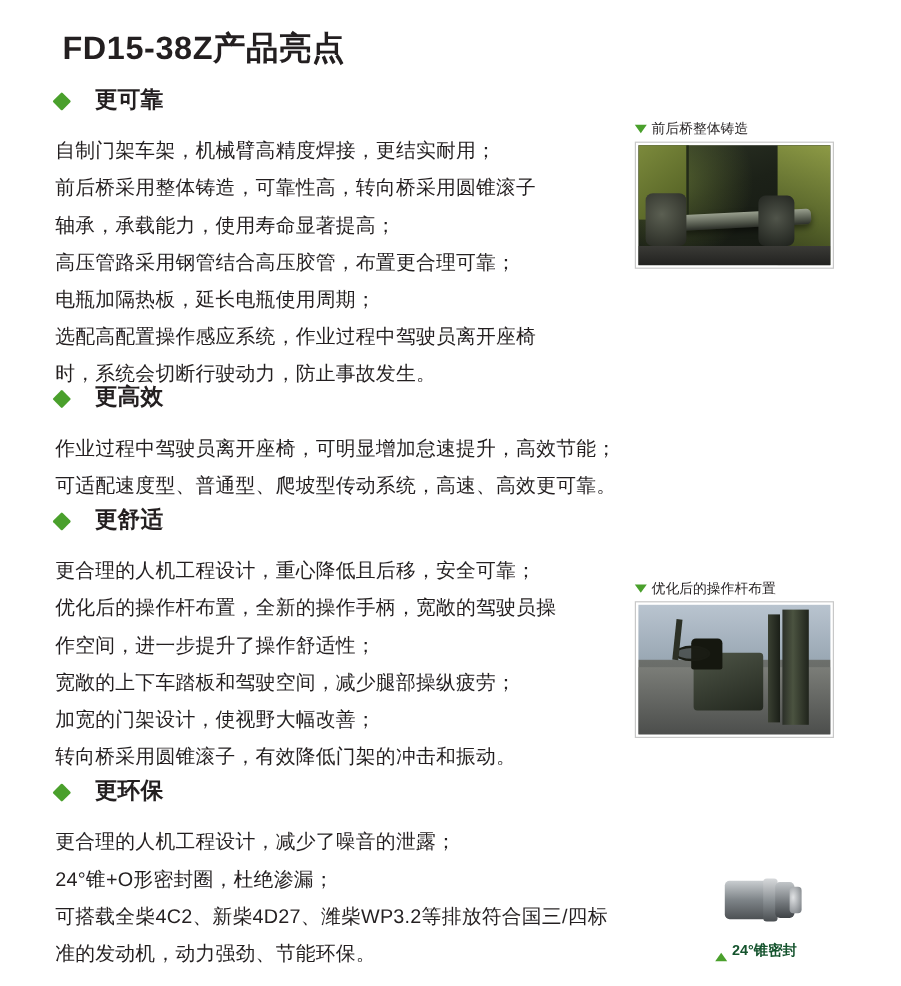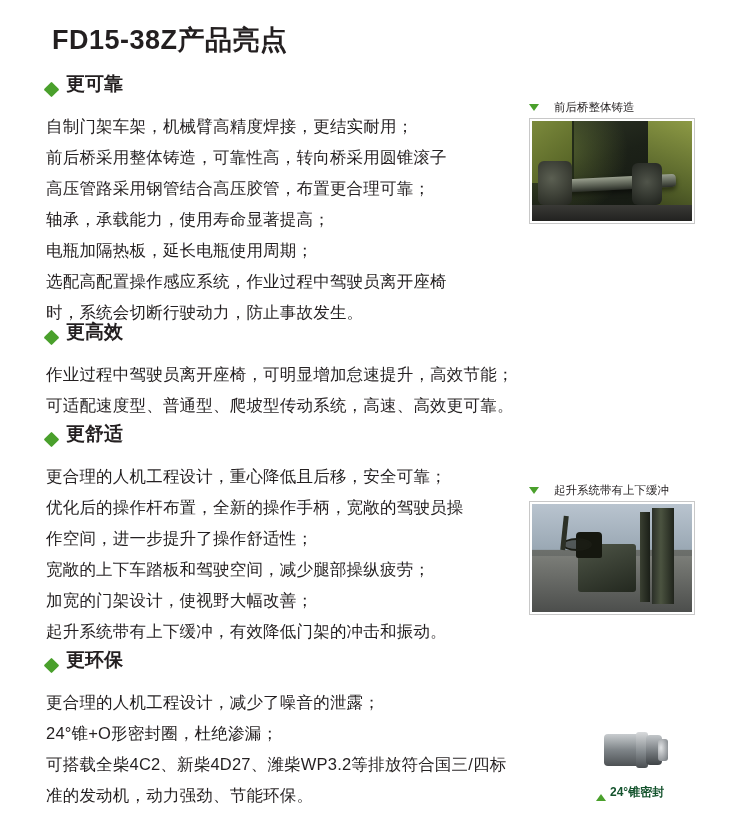--- a/index.html
+++ b/index.html
@@ -32,22 +32,22 @@
     color: #231f20;
     white-space: nowrap;
   }
 
   .section {
     position: absolute;
     left: 46px;
   }
   .section-head {
     display: flex;
-    align-items: flex-end;
-    gap: 9px;
+    align-items: center;
+    gap: 22px;
     margin-bottom: 6px;
   }
   .diamond {
     width: 11px;
     height: 11px;
     background: #4aa02c;
     transform: rotate(45deg);
     border-radius: 1px;
     flex: 0 0 auto;
     display: block;
@@ -69,21 +69,21 @@
     white-space: nowrap;
   }
 
   
   .figure {
     position: absolute;
   }
   .fig-caption {
     display: flex;
     align-items: center;
-    gap: 15px;
+    gap: 4px;
     font-size: 11.5px;
     color: #231f20;
     margin-bottom: 3px;
     white-space: nowrap;
   }
   .tri-down {
     width: 0;
     height: 0;
     border-left: 5px solid transparent;
     border-right: 5px solid transparent;
@@ -268,22 +268,22 @@
   <div class="title">FD15-38Z产品亮点</div>
 
   <div class="section" style="top:74px; width:520px;">
     <div class="section-head">
       <span class="diamond"></span>
       <span class="section-title">更可靠</span>
     </div>
     <div class="body-text">
       <div>自制门架车架，机械臂高精度焊接，更结实耐用；</div>
       <div>前后桥采用整体铸造，可靠性高，转向桥采用圆锥滚子</div>
+      <div>轴承，承载能力，使用寿命显著提高；</div>
       <div>高压管路采用钢管结合高压胶管，布置更合理可靠；</div>
-      <div>轴承，承载能力，使用寿命显著提高；</div>
       <div>电瓶加隔热板，延长电瓶使用周期；</div>
       <div>选配高配置操作感应系统，作业过程中驾驶员离开座椅</div>
       <div>时，系统会切断行驶动力，防止事故发生。</div>
     </div>
   </div>
 
   <div class="section" style="top:322px; width:620px;">
     <div class="section-head">
       <span class="diamond"></span>
       <span class="section-title">更高效</span>
@@ -298,21 +298,21 @@
     <div class="section-head">
       <span class="diamond"></span>
       <span class="section-title">更舒适</span>
     </div>
     <div class="body-text">
       <div>更合理的人机工程设计，重心降低且后移，安全可靠；</div>
       <div>优化后的操作杆布置，全新的操作手柄，宽敞的驾驶员操</div>
       <div>作空间，进一步提升了操作舒适性；</div>
       <div>宽敞的上下车踏板和驾驶空间，减少腿部操纵疲劳；</div>
       <div>加宽的门架设计，使视野大幅改善；</div>
-      <div>起升系统带有上下缓冲，有效降低门架的冲击和振动。</div>
+      <div>转向桥采用圆锥滚子，有效降低门架的冲击和振动。</div>
     </div>
   </div>
 
   <div class="section" style="top:650px; width:580px;">
     <div class="section-head">
       <span class="diamond"></span>
       <span class="section-title">更环保</span>
     </div>
     <div class="body-text">
       <div>更合理的人机工程设计，减少了噪音的泄露；</div>
@@ -335,21 +335,21 @@
         <span class="axle-bar"></span>
         <span class="hub-l"></span>
         <span class="hub-r"></span>
       </div>
     </div>
   </div>
 
   <div class="figure" style="left:529px; top:483px;">
     <div class="fig-caption">
       <span class="tri-down"></span>
-      <span>起升系统带有上下缓冲</span>
+      <span>优化后的操作杆布置</span>
     </div>
     <div class="fig-frame">
       <div class="photo photo-cab">
         <span class="ground"></span>
         <span class="mast"></span>
         <span class="mast2"></span>
         <span class="body"></span>
         <span class="seat"></span>
         <span class="wheel"></span>
         <span class="post"></span>

